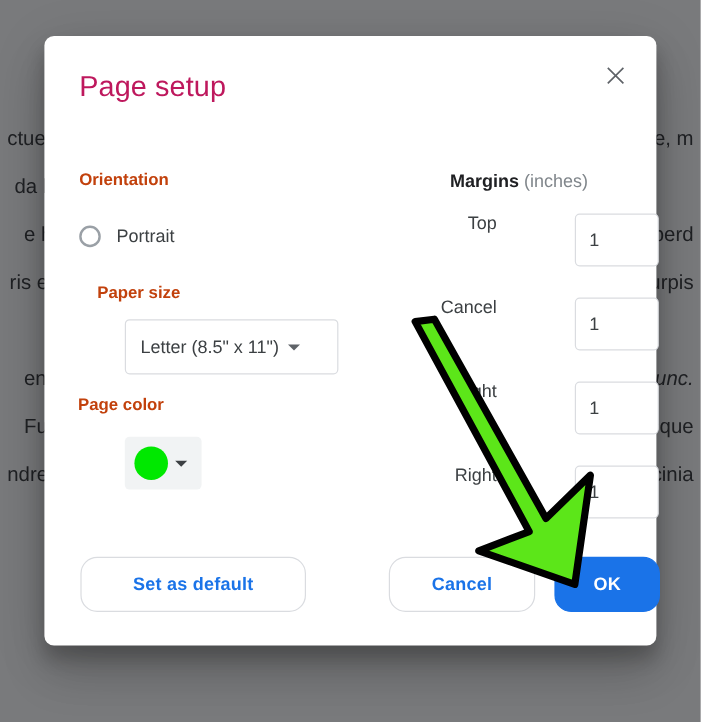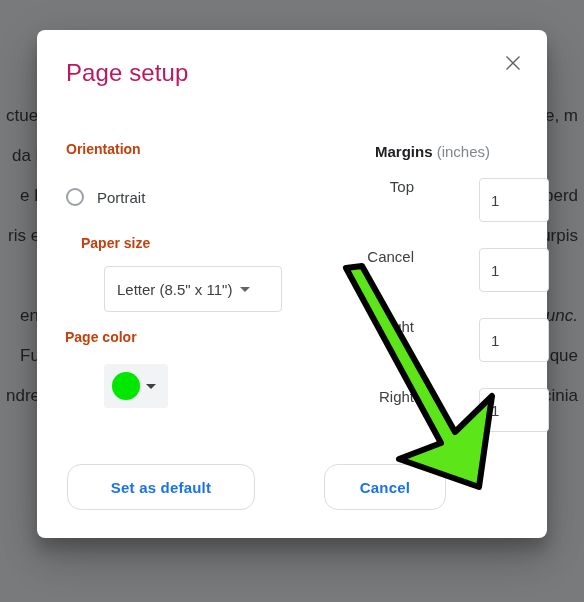--- a/index.html
+++ b/index.html
@@ -312,20 +312,21 @@
     <span class="margin-label">Right</span>
     <input class="margin-input" type="text" value="1" style="">
   </div>
   <div class="margin-row" id="margin-row-3">
     <span class="margin-label">Right</span>
     <input class="margin-input" type="text" value="1" style="">
   </div>
 
   <button class="btn" id="set-default-button">Set as default</button>
   <button class="btn" id="cancel-button">Cancel</button>
+  <button class="btn" id="ok-button">OK</button>
 </div>
 
 <svg id="annotation-arrow" viewBox="0 0 584 602" xmlns="http://www.w3.org/2000/svg">
   <path id="arrow-path" d="M 346 268
            L 362 266
            L 455 432
            L 492 396
            L 479 487
            L 399 459
            L 441 443

